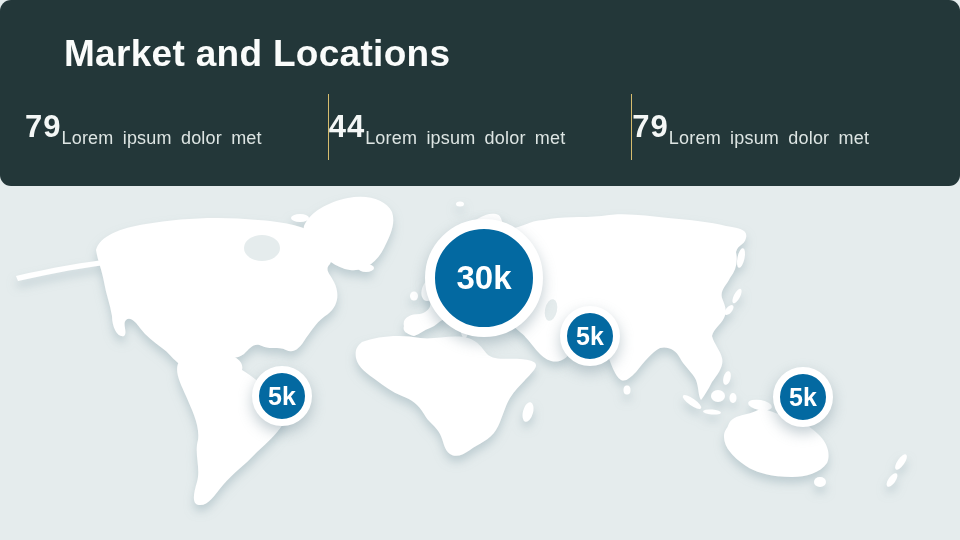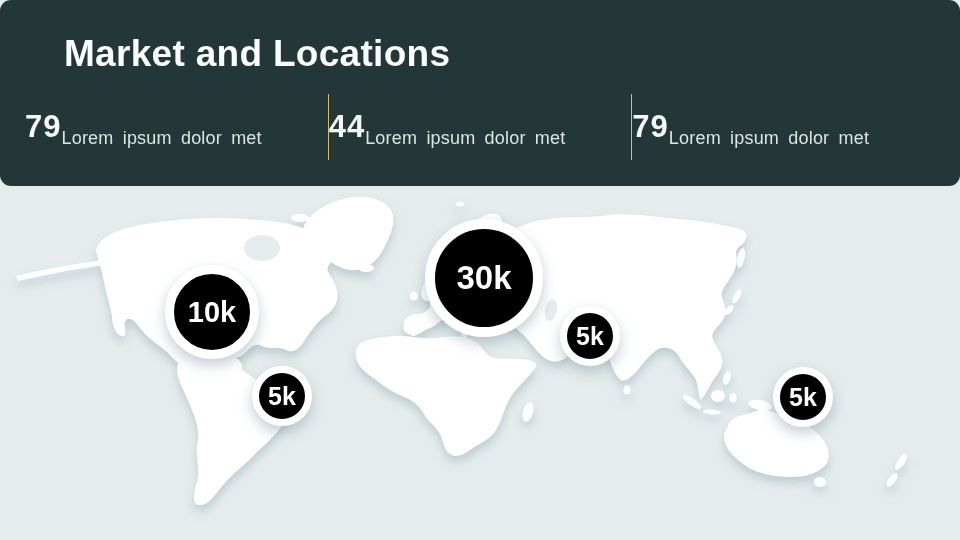--- a/index.html
+++ b/index.html
@@ -30,21 +30,21 @@
   .map{
     position:absolute;top:186px;left:0;width:960px;height:354px;
     background:#e5eced;
   }
   .map svg{display:block;}
   .land{fill:#ffffff;}
   .sea{fill:#e5eced;stroke:none;}
   
   .marker{
     position:absolute;border-radius:50%;
-    background:#000000;border-style:solid;border-color:#ffffff;
+    background:#0369a1;border-style:solid;border-color:#ffffff;
     display:flex;align-items:center;justify-content:center;
     color:#ffffff;font-weight:700;
     box-shadow:0 6px 14px rgba(120,145,155,.45);
     box-sizing:border-box;
   }
   .m-lg{width:118px;height:118px;border-width:10px;font-size:33px;}
   .m-md{width:94px;height:94px;border-width:9px;font-size:29px;}
   .m-sm{width:60px;height:60px;border-width:7px;font-size:25px;}
   .pos-na{left:165px;top:79px;}      
   .pos-sa{left:252px;top:180px;}
@@ -152,23 +152,20 @@
       </g>
 
       <ellipse class="sea" cx="262" cy="62" rx="18" ry="13"></ellipse>
       <ellipse class="sea" cx="497" cy="60" rx="5" ry="13" transform="rotate(25 497 60)"></ellipse>
       <ellipse class="sea" cx="512" cy="120" rx="11" ry="5"></ellipse>
       <ellipse class="sea" cx="551" cy="124" rx="6" ry="11" transform="rotate(12 551 124)"></ellipse>
       <ellipse class="sea" cx="572" cy="158" rx="8" ry="3.5" transform="rotate(-30 572 158)"></ellipse>
       <path class="sea" d="M497,147 L514,174" stroke="#e5eced" stroke-width="5" fill="none"></path>
     </svg>
 
-    <div class="marker m-md pos-na">
-      <span>10k</span>
-    </div>
     <div class="marker m-sm pos-sa">
       <span>5k</span>
     </div>
     <div class="marker m-lg pos-eu">
       <span>30k</span>
     </div>
     <div class="marker m-sm pos-as">
       <span>5k</span>
     </div>
     <div class="marker m-sm pos-au">

